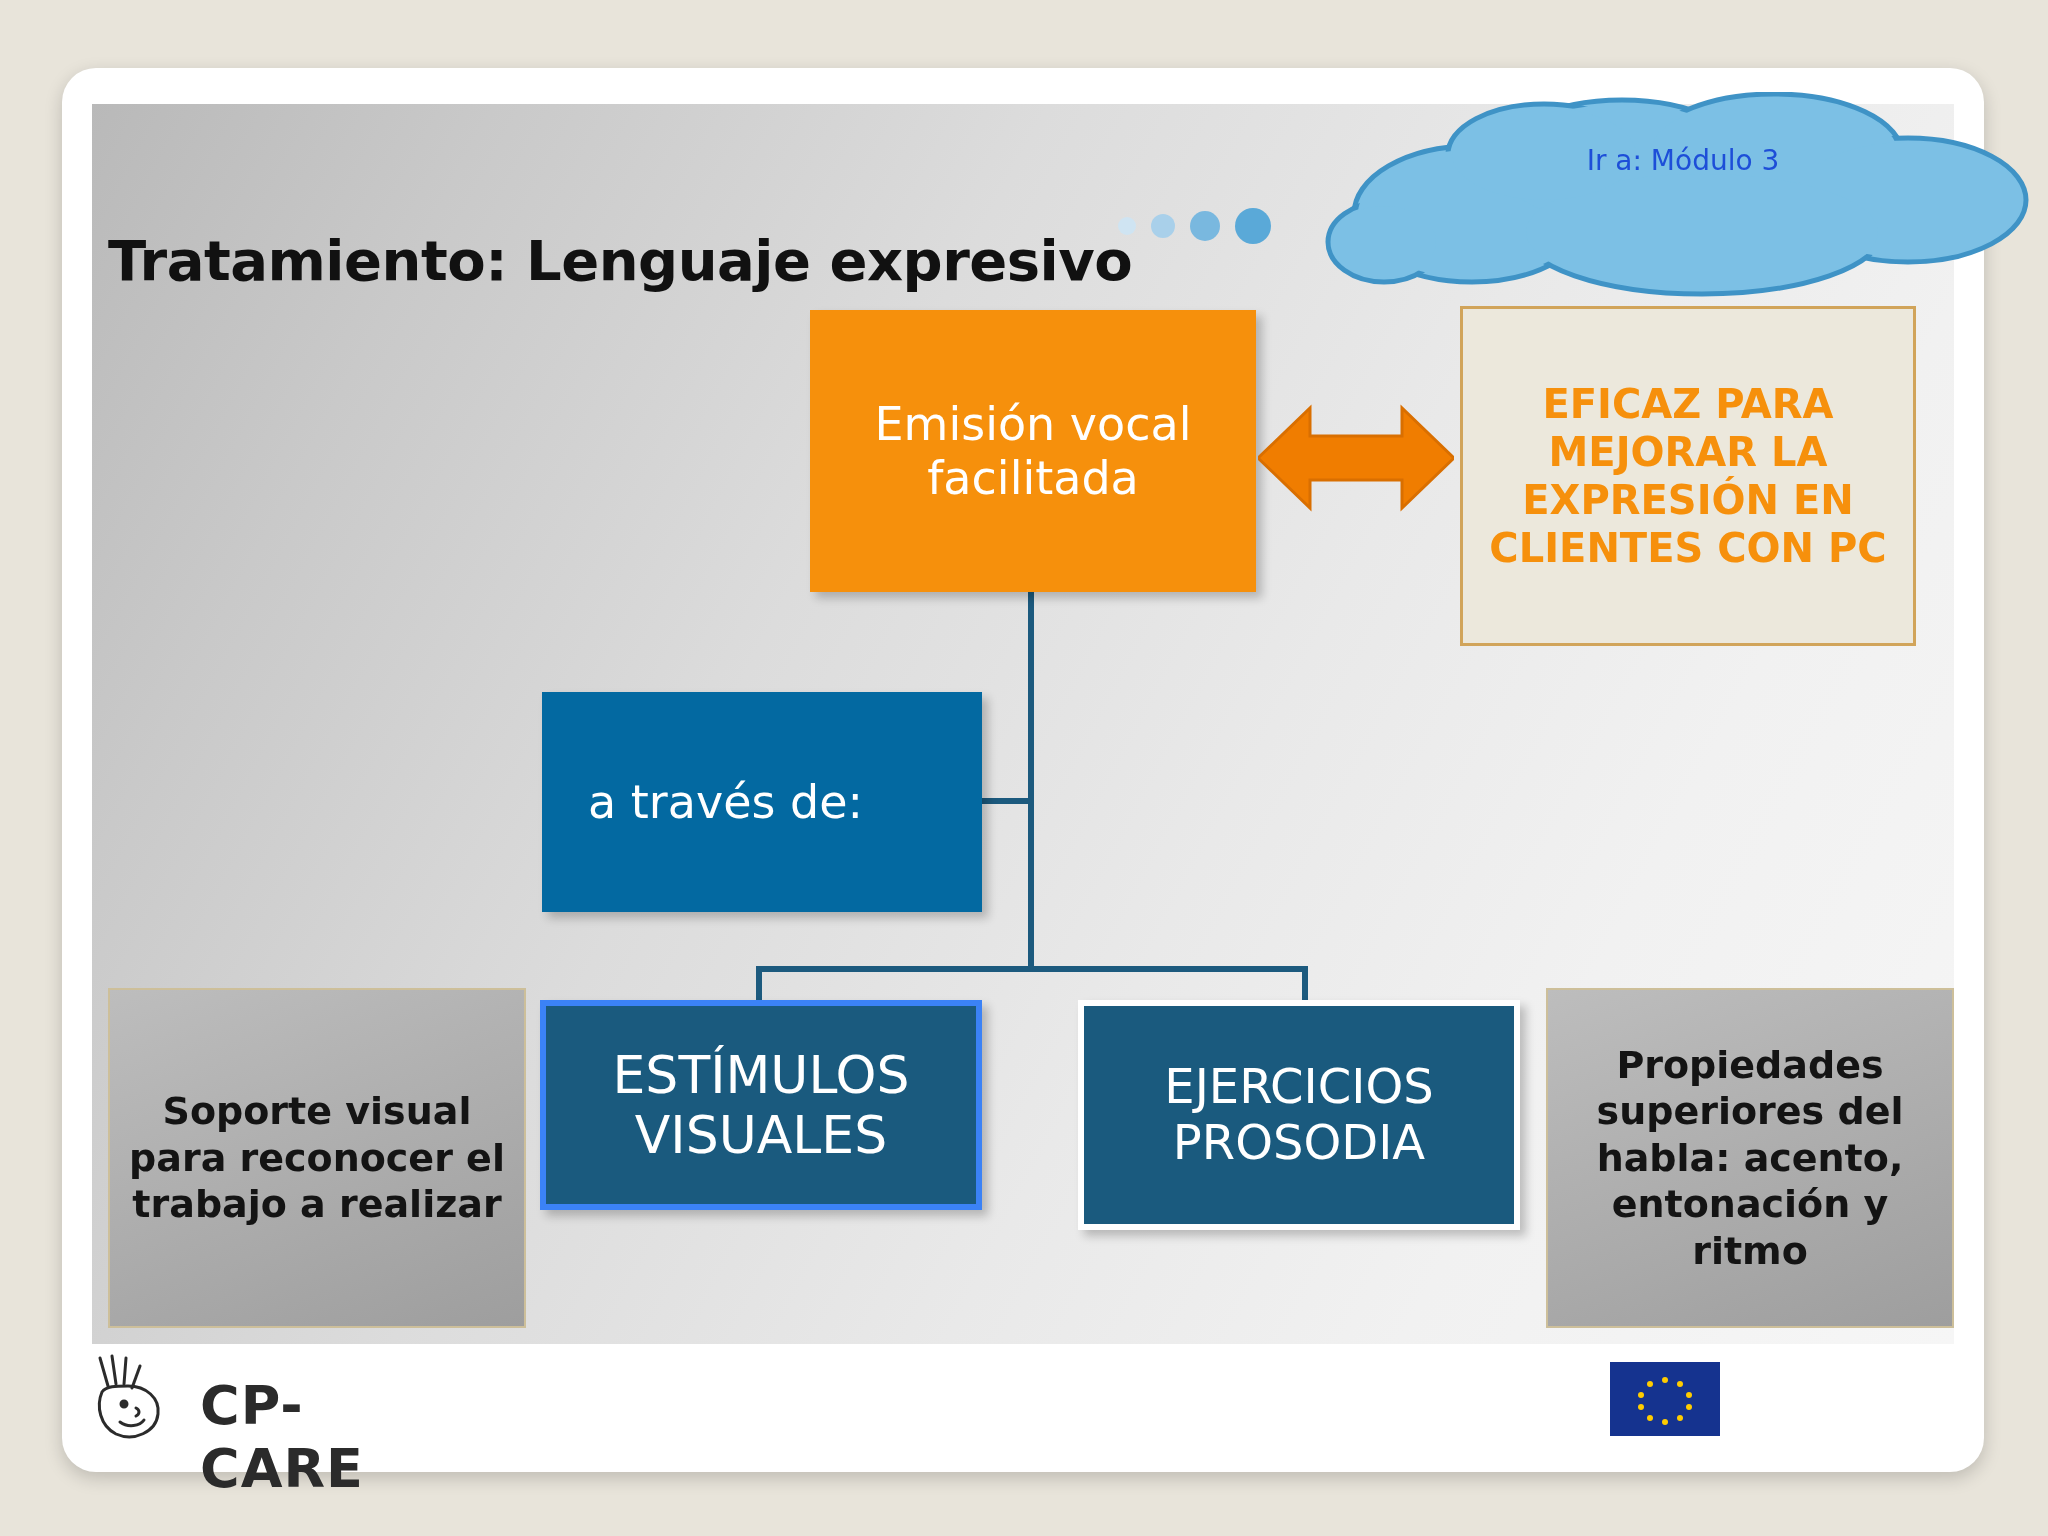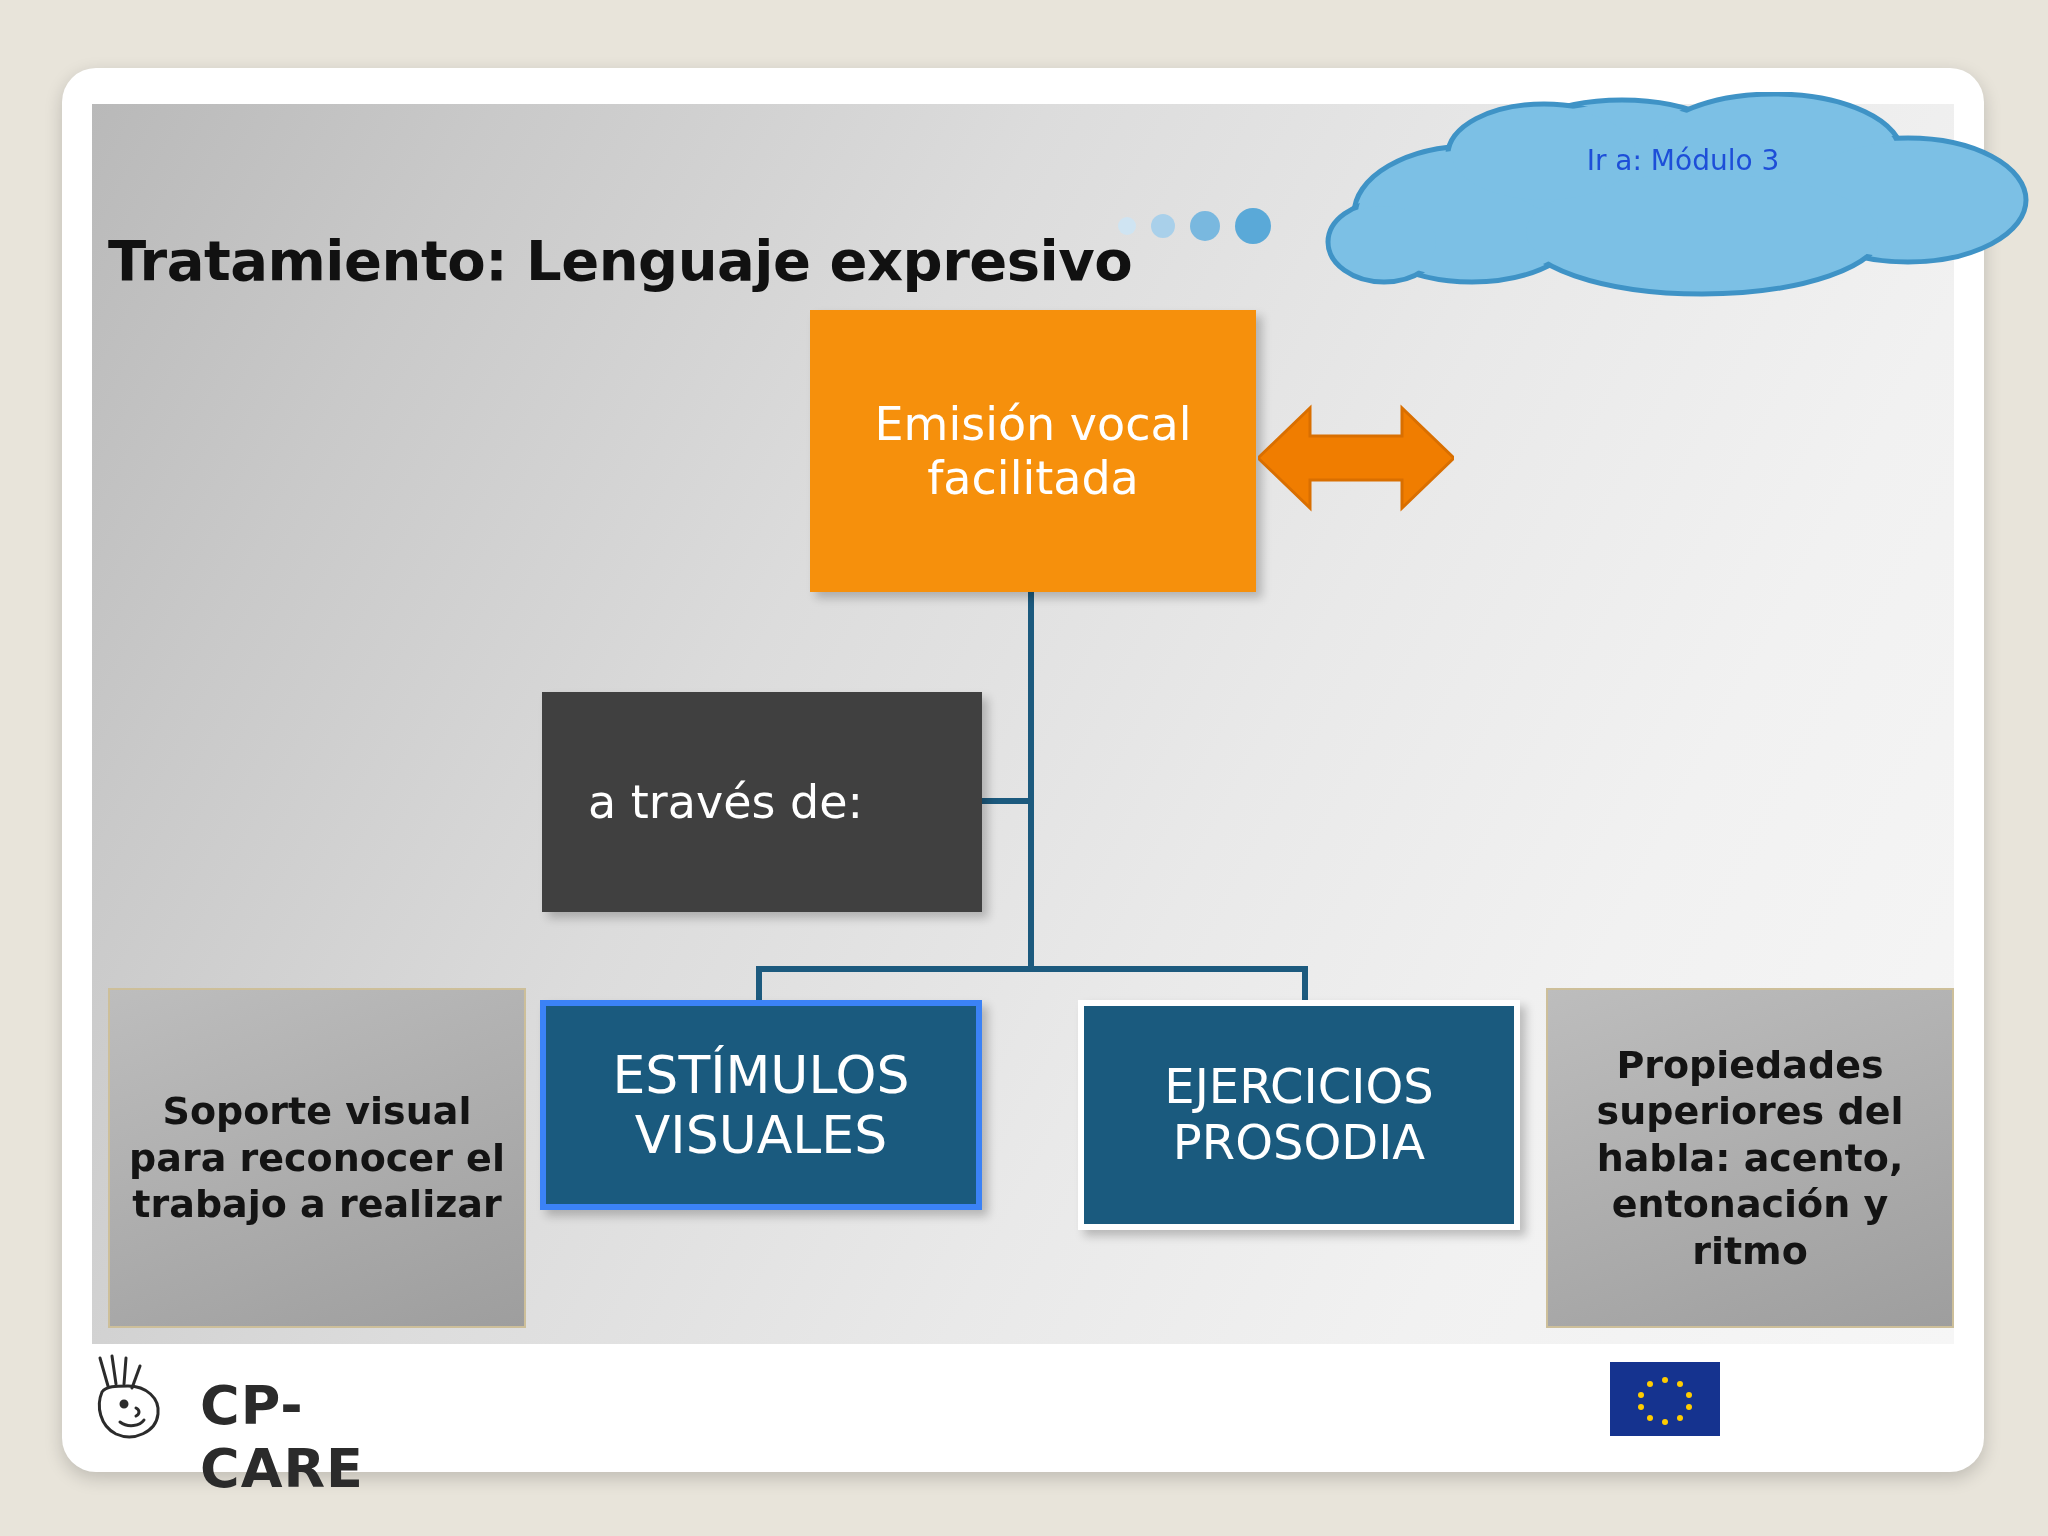--- a/index.html
+++ b/index.html
@@ -144,21 +144,21 @@
     z-index: 6;
   }
 
   
   .box-traves {
     position: absolute;
     left: 542px;
     top: 692px;
     width: 440px;
     height: 220px;
-    background: #404040;
+    background: #0369a1;
     box-shadow: 6px 6px 9px rgba(0,0,0,0.22);
     display: flex;
     align-items: center;
     padding-left: 46px;
     box-sizing: border-box;
     color: #ffffff;
     font-size: 46px;
     z-index: 5;
   }
 
@@ -346,20 +346,23 @@
   <div class="box-emision">
     <span>Emisión vocal facilitada</span>
   </div>
 
   <div class="arrow-double">
     <svg width="196" height="116" viewBox="0 0 196 116" xmlns="http://www.w3.org/2000/svg">
       <polygon points="0,58 52,8 52,36 144,36 144,8 196,58 144,108 144,80 52,80 52,108" fill="#f07d00" stroke="#d96f00" stroke-width="3"></polygon>
     </svg>
   </div>
 
+  <div class="box-eficaz">
+    <span>EFICAZ PARA MEJORAR LA EXPRESIÓN EN CLIENTES CON PC</span>
+  </div>
 
   <div class="box-traves">
     <span>a través de:</span>
   </div>
 
   <div class="box-soporte">
     <span>Soporte visual para reconocer el trabajo a realizar</span>
   </div>
 
   <div class="box-estimulos">

